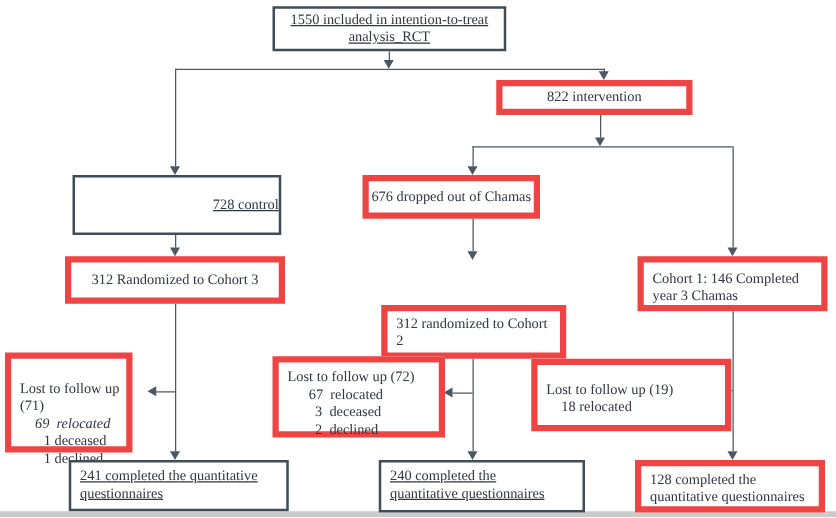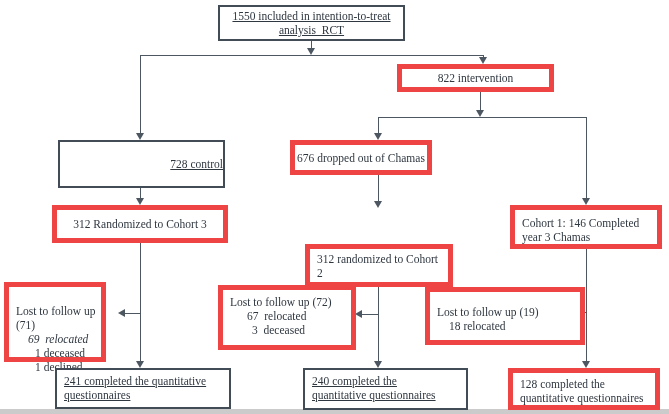--- a/index.html
+++ b/index.html
@@ -83,20 +83,21 @@
     <div class="bline">(71)</div>
     <div class="bline" style="padding-left:12px;font-style:italic;">69  relocated</div>
     <div class="bline" style="padding-left:19px;">1 deceased</div>
     <div class="bline" style="padding-left:19px;">1 declined</div>
   </div>
 
   <div class="box left" style="left:218px; top:285px; width:138px; height:65px; padding-top:5px;">
     <div class="bline">Lost to follow up (72)</div>
     <div class="bline" style="padding-left:17px;">67  relocated</div>
     <div class="bline" style="padding-left:22px;">3  deceased</div>
+    <div class="bline" style="padding-left:22px;">2  declined</div>
   </div>
 
   <div class="box left" style="left:425px; top:287px; width:160px; height:58px; padding-top:13px;">
     <div class="bline">Lost to follow up (19)</div>
     <div class="bline" style="padding-left:12px;">18 relocated</div>
   </div>
 
   <div class="box thick left" style="left:55px; top:368px; width:176px; height:41px; padding-top:4px;">
     <div class="bline">241 completed the quantitative</div>
     <div class="bline">questionnaires</div>

